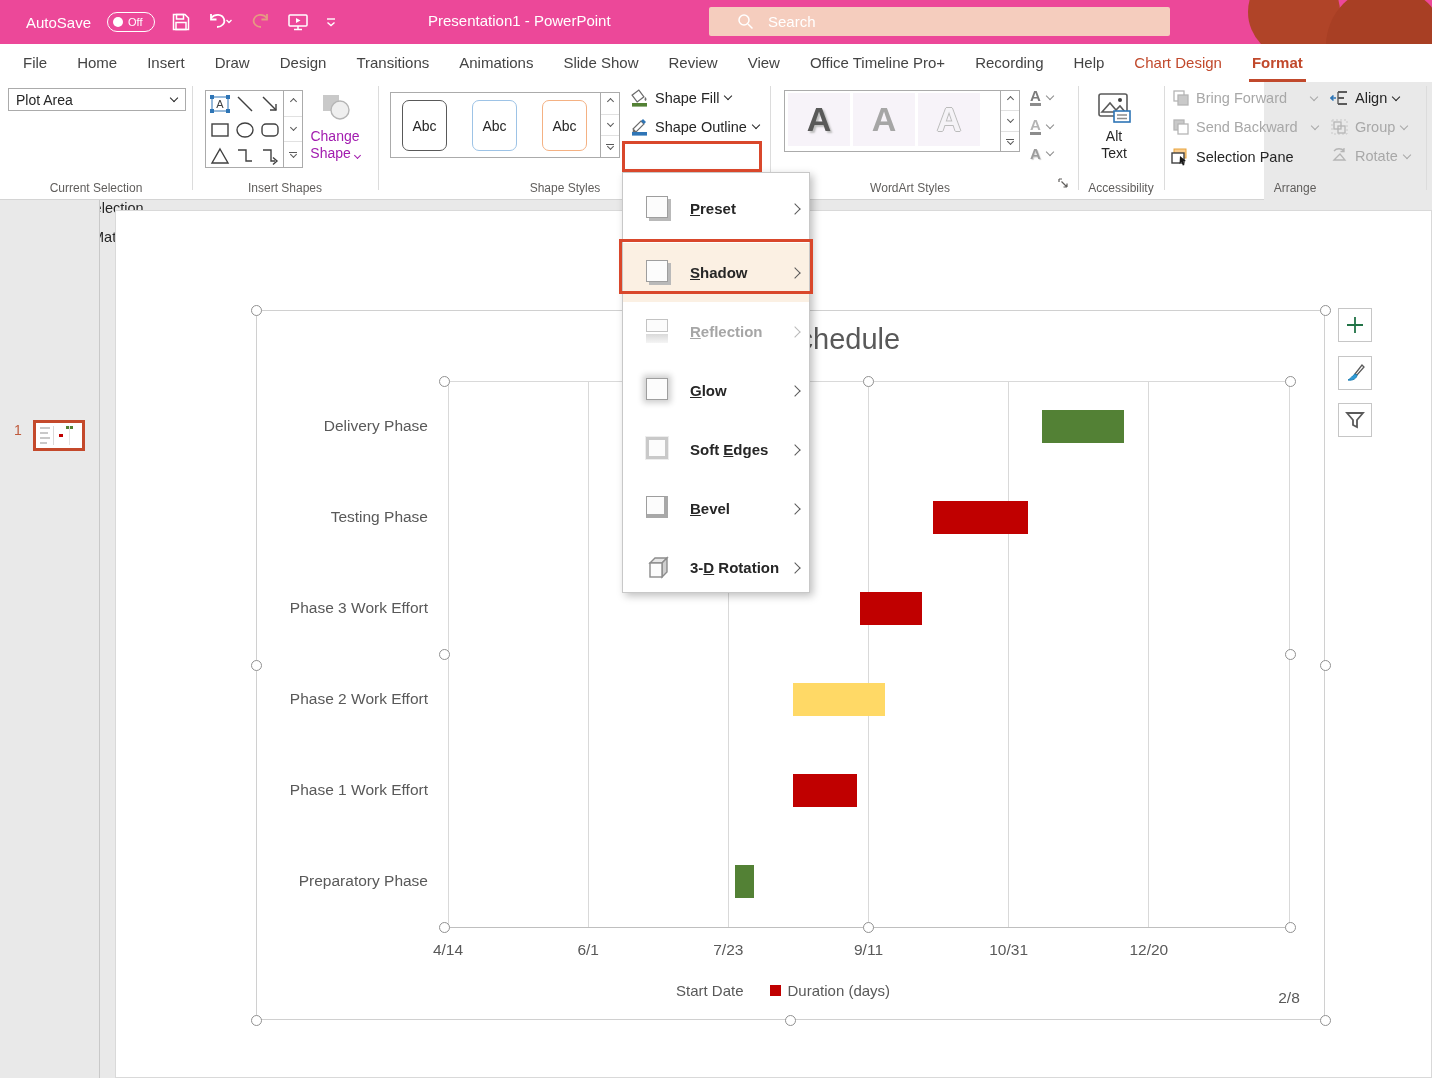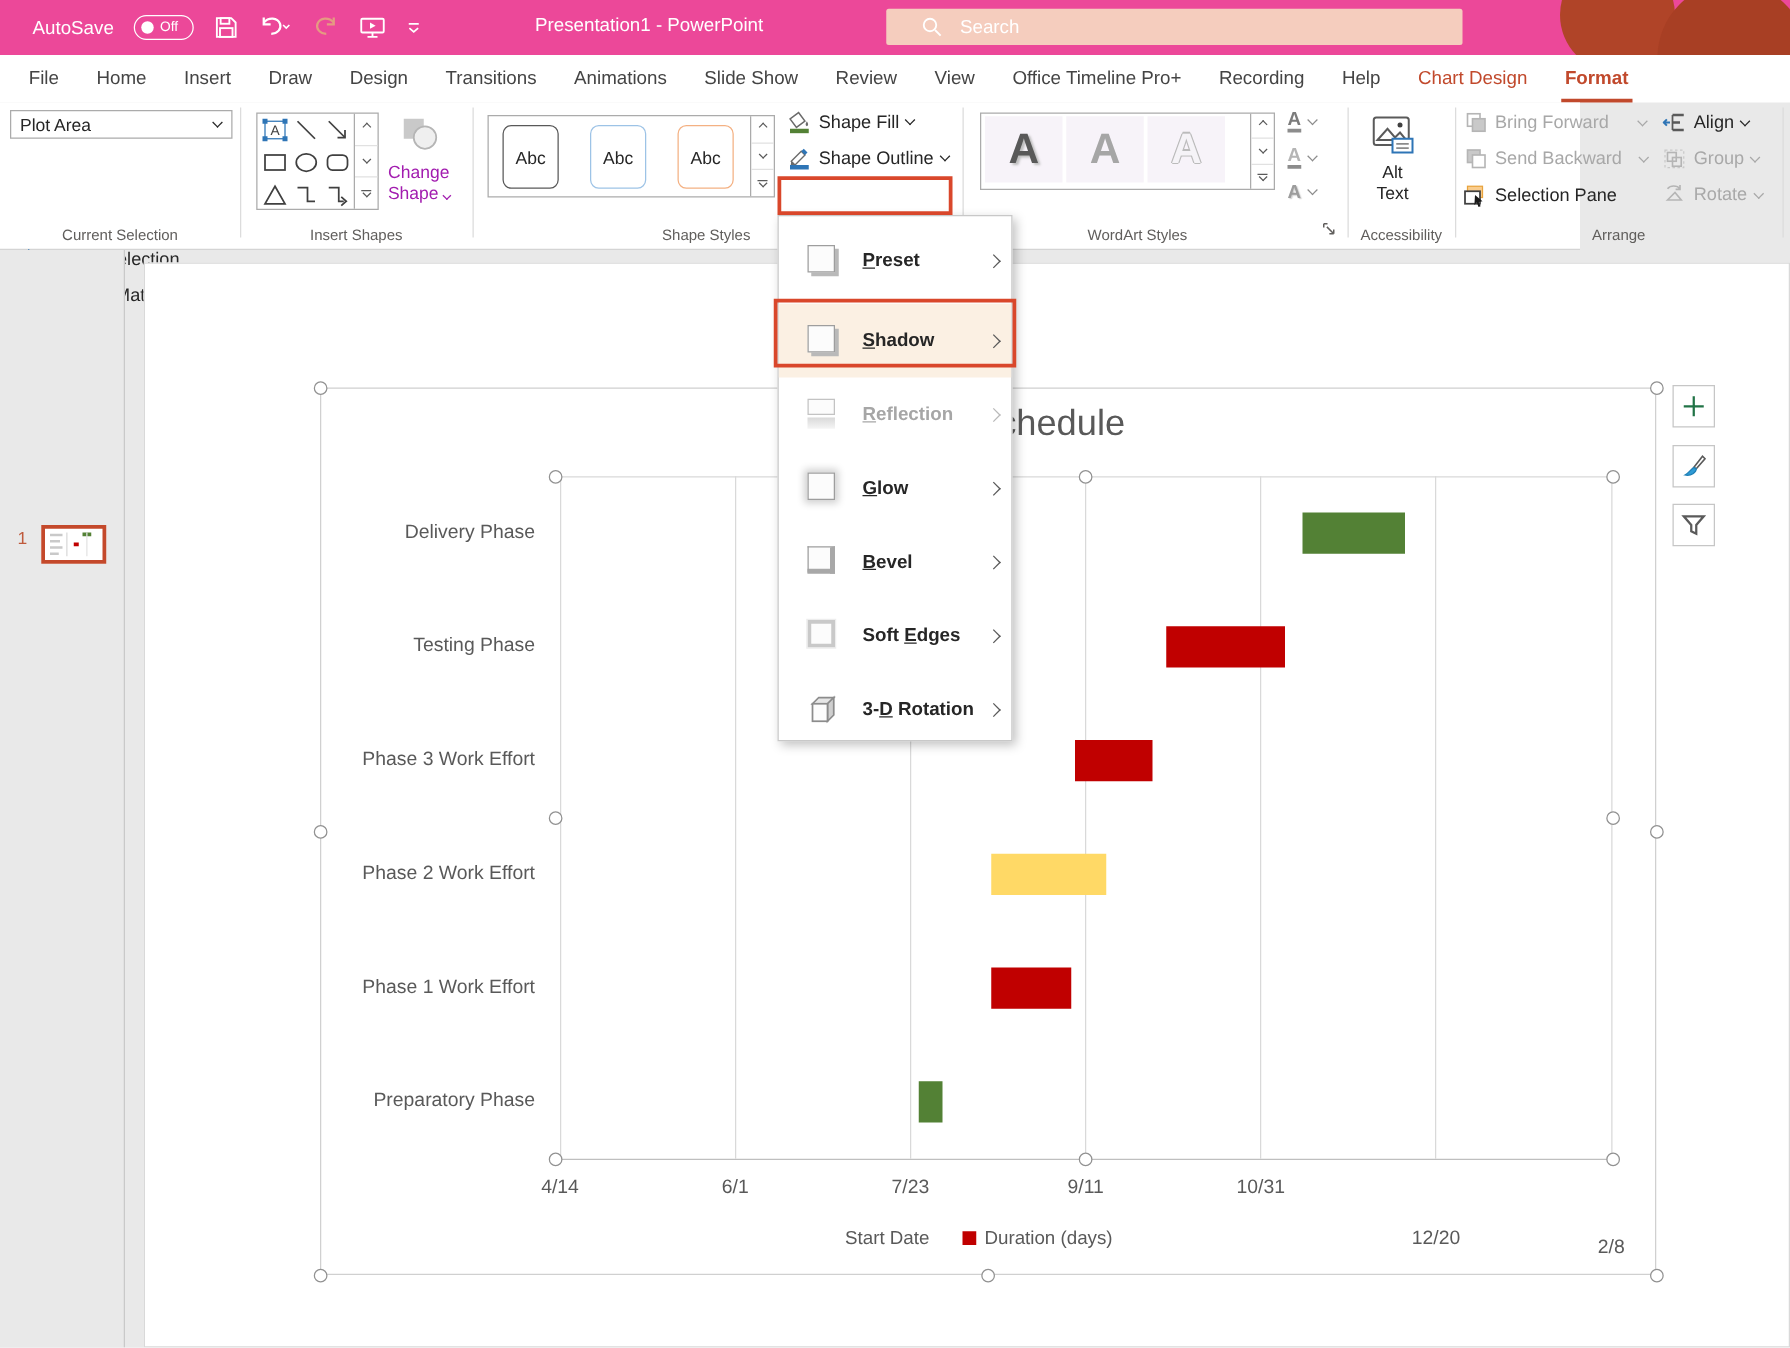--- a/index.html
+++ b/index.html
@@ -455,21 +455,21 @@
       <div class="ticklabel" style="left: 418px; top: 941px;">4/14</div>
       <div class="gridline" style="left: 587.667px; top: 381px; height: 546px;"></div>
       <div class="ticklabel" style="left: 558.167px; top: 941px;">6/1</div>
       <div class="gridline" style="left: 727.833px; top: 381px; height: 546px;"></div>
       <div class="ticklabel" style="left: 698.333px; top: 941px;">7/23</div>
       <div class="gridline" style="left: 868px; top: 381px; height: 546px;"></div>
       <div class="ticklabel" style="left: 838.5px; top: 941px;">9/11</div>
       <div class="gridline" style="left: 1008.17px; top: 381px; height: 546px;"></div>
       <div class="ticklabel" style="left: 978.667px; top: 941px;">10/31</div>
       <div class="gridline" style="left: 1148.33px; top: 381px; height: 546px;"></div>
-      <div class="ticklabel" style="left: 1118.83px; top: 941px; margin-top: 41px;">12/20</div>
+      <div class="ticklabel" style="left: 1118.83px; top: 941px;">12/20</div>
       <div class="gridline" style="left: 1288.5px; top: 381px; height: 546px;"></div>
       <div class="ticklabel" style="left: 1259px; top: 941px; margin-top: 48px;">2/8</div>
       <div class="catlabel" style="top: 416.5px;">Delivery Phase</div>
       <div class="catlabel" style="top: 507.5px;">Testing Phase</div>
       <div class="catlabel" style="top: 598.5px;">Phase 3 Work Effort</div>
       <div class="catlabel" style="top: 689.5px;">Phase 2 Work Effort</div>
       <div class="catlabel" style="top: 780.5px;">Phase 1 Work Effort</div>
       <div class="catlabel" style="top: 871.5px;">Preparatory Phase</div>
       <div class="bar" style="left: 1042.31px; width: 81.2967px; top: 410px; background: rgb(83, 129, 53); pointer-events: auto;"></div>
       <div class="bar" style="left: 932.977px; width: 95.3133px; top: 501px; background: rgb(192, 0, 0); pointer-events: auto;"></div>
@@ -543,31 +543,31 @@
       <span class="mchv"></span>
     </div>
     <div class="mi">
       <span class="mico glow">
           <span class="sq"></span>
         </span>
       <span class="lbl"><span></span><span class="u">G</span><span>low</span></span>
       <span class="mchv"></span>
     </div>
     <div class="mi">
+      <span class="mico soft">
+          <span class="sq"></span>
+        </span>
+      <span class="lbl"><span>Soft </span><span class="u">E</span><span>dges</span></span>
+      <span class="mchv"></span>
+    </div>
+    <div class="mi">
       <span class="mico bevel">
           <span class="sq"></span>
         </span>
       <span class="lbl"><span></span><span class="u">B</span><span>evel</span></span>
-      <span class="mchv"></span>
-    </div>
-    <div class="mi">
-      <span class="mico soft">
-          <span class="sq"></span>
-        </span>
-      <span class="lbl"><span>Soft </span><span class="u">E</span><span>dges</span></span>
       <span class="mchv"></span>
     </div>
     <div class="mi">
       <span class="mico">
         <svg width="27" height="27" viewBox="0 0 27 27">
           <path d="M5 9 L10 4 L22 4 L17 9 Z" fill="#E6E6E6" stroke="#8C8C8C" stroke-width="1.4"></path>
           <path d="M17 9 L22 4 L22 18 L17 23 Z" fill="#CFCFCF" stroke="#8C8C8C" stroke-width="1.4"></path>
           <rect x="5" y="9" width="12" height="14" fill="#FCFCFC" stroke="#8C8C8C" stroke-width="1.4"></rect>
         </svg>
       </span>

